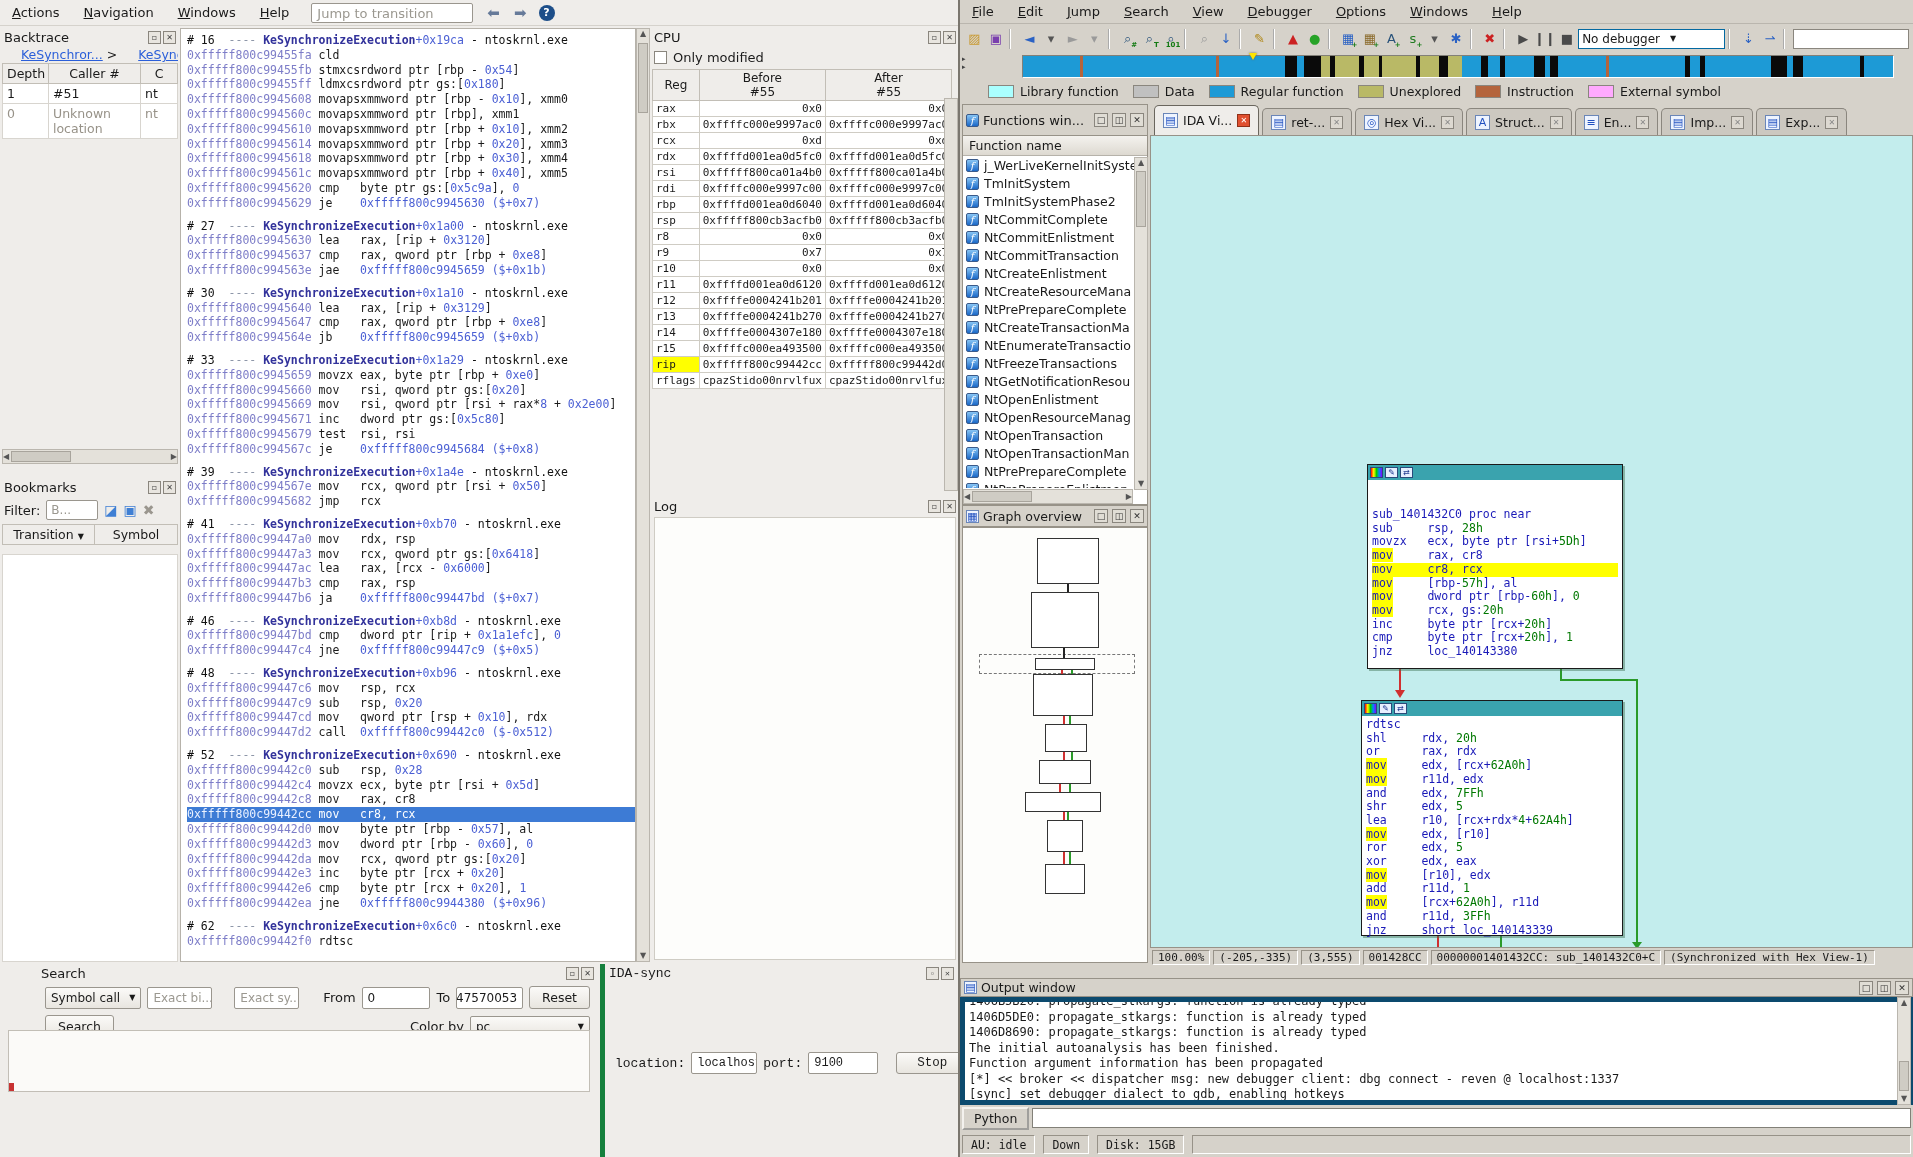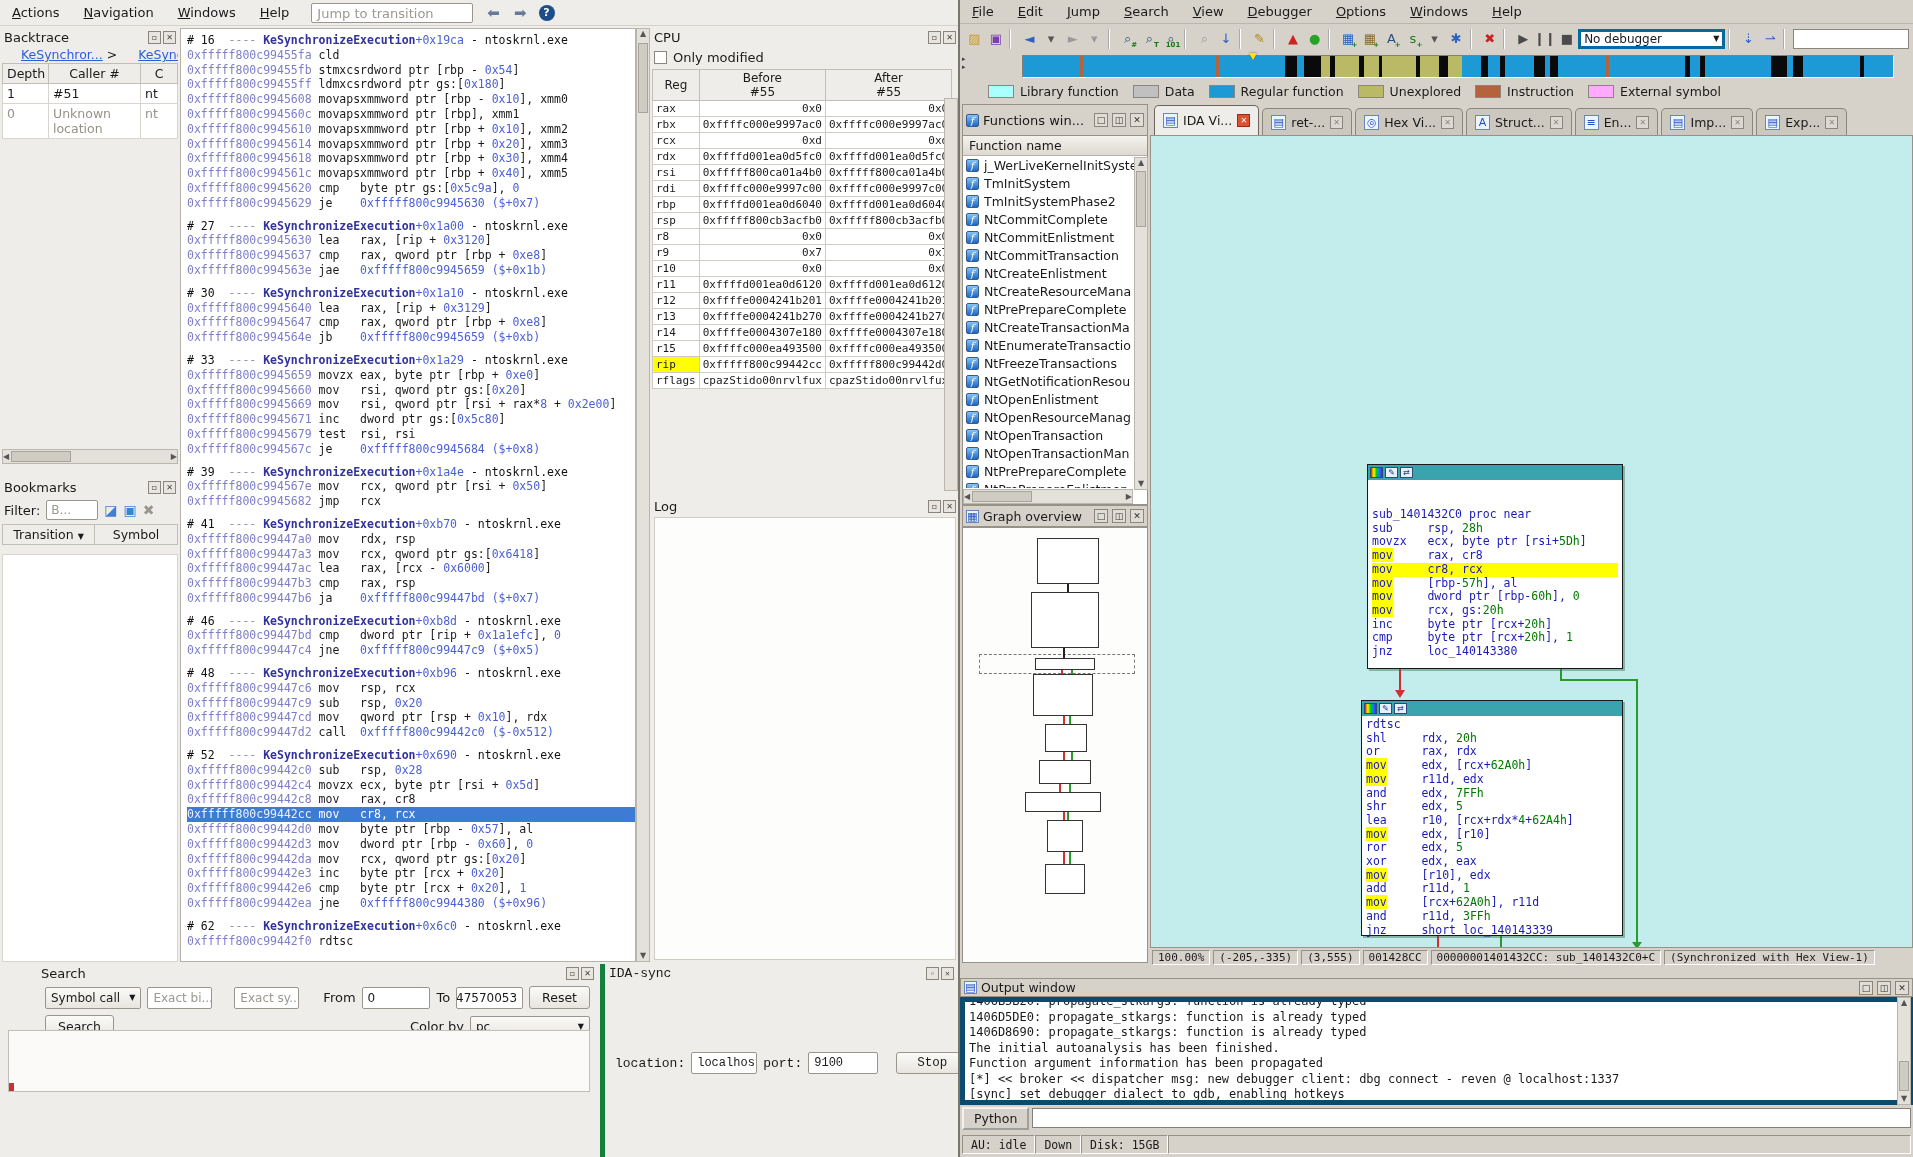--- a/index.html
+++ b/index.html
@@ -58,21 +58,21 @@
 .fcombo{border:1px solid #9a968e;background:linear-gradient(#fbfaf8,#e8e5df);border-radius:2px;height:22px;padding:2px 5px;font-size:12px;display:inline-flex;align-items:center;justify-content:space-between;}
 .clipleft{justify-content:flex-end;}
 .grey-ph{color:#9b9890;}
 
 #ida-bg{left:958px;top:0;width:955px;height:1157px;background:#d6d2ca;border-left:2px solid #7a766e;}
 #ida-menubar{left:960px;top:0;width:953px;height:24px;display:flex;align-items:center;background:#d6d2ca;border-bottom:1px solid #bab6ae;}
 #ida-toolbar{left:960px;top:24px;width:953px;height:29px;display:flex;align-items:center;background:#d6d2ca;padding:0 4px;gap:1px;}
 .tbtn{width:21px;height:21px;border:1px solid transparent;display:flex;align-items:center;justify-content:center;font-size:13px;position:relative;}
 .tbtn .sub{position:absolute;right:0px;bottom:-1px;font-size:7px;font-weight:bold;color:#137a13;}
 .tsep{width:7px;height:20px;border-left:2px groove #fff;margin:0 2px;}
-.tcombo{height:20px;border:3px solid #0369a1;background:#fff;display:flex;align-items:center;font-size:12px;padding:0 3px;justify-content:space-between;}
+.tcombo{height:20px;border:1px solid #0369a1;background:#fff;display:flex;align-items:center;font-size:12px;padding:0 3px;}
 .navstub{left:960px;top:53px;width:62px;height:27px;background:#d6d2ca;font-size:7px;color:#444;padding:2px;}
 #navband{left:1022px;top:55px;width:872px;height:23px;border:1px solid #828078;border-right-color:#fff;border-bottom-color:#fff;display:flex;overflow:hidden;position:absolute;background:#1d9ad6;}
 .seg{height:100%;}
 #navmarker{position:absolute;top:53px;font-size:0;border-left:4px solid transparent;border-right:4px solid transparent;border-top:7px solid #ffe400;filter:drop-shadow(0 0 1px #665);}
 #legend{left:960px;top:80px;width:953px;height:23px;display:flex;align-items:center;gap:14px;padding-left:28px;font-size:12.5px;}
 .chip{width:26px;height:13px;border:1px solid #8a867e;display:inline-block;vertical-align:-2px;margin-right:6px;}
 
 #fn-cap{left:962px;top:104px;width:186px;height:31px;display:flex;align-items:center;background:#d6d2ca;border:1px solid #979288;border-bottom:none;padding:0 3px;gap:4px;}
 .winbtn{width:14px;height:14px;border:1px solid #8a867e;background:#e0ddd5;font-size:9px;line-height:12px;text-align:center;color:#333;}
 #tabs{left:1154px;top:104px;width:759px;height:31px;display:flex;align-items:flex-end;gap:3px;}
@@ -103,21 +103,21 @@
 .code .hl{background:#ffff00;}
 .code .row.sel{background:#ffff00;display:inline-block;width:100%;}
 #gstatus{left:1150px;top:948px;width:763px;height:18px;background:#d6d2ca;display:flex;gap:3px;align-items:center;padding:1px 2px;font-family:"DejaVu Sans Mono",monospace;font-size:11px;}
 #gstatus span{border:1px solid #979288;border-bottom-color:#fff;border-right-color:#fff;background:#d6d2ca;padding:0 5px;height:15px;white-space:nowrap;overflow:hidden;}
 
 #outcap{left:960px;top:978px;width:953px;height:19px;display:flex;align-items:center;background:#d6d2ca;border:1px solid #979288;gap:4px;padding:0 3px;font-size:12.5px;}
 #outbody{left:960px;top:997px;width:953px;height:108px;background:#fff;border:5px solid #0c4a6e;overflow:hidden;font-family:"DejaVu Sans Mono",monospace;font-size:12px;line-height:15.5px;padding:0 4px;}
 #pyrow{left:960px;top:1105px;width:953px;height:26px;display:flex;align-items:center;background:#d6d2ca;padding:2px;}
 .pybtn{border:2px outset #f4f2ee;background:#d6d2ca;padding:2px 10px;font-size:12.5px;}
 .pyin{flex:1;height:20px;background:#fff;border:1px solid #828078;margin-left:3px;}
-#idastatus{left:960px;top:1131px;width:953px;height:26px;background:#d6d2ca;display:flex;align-items:center;gap:0;padding:2px;font-family:"DejaVu Sans Mono",monospace;font-size:11.5px;}
+#idastatus{left:960px;top:1131px;width:953px;height:26px;background:#d6d2ca;display:flex;align-items:center;gap:8px;padding:2px;font-family:"DejaVu Sans Mono",monospace;font-size:11.5px;}
 #idastatus .cell{border:1px solid #979288;border-bottom-color:#fff;border-right-color:#fff;padding:2px 8px;height:19px;white-space:nowrap;}
 </style>
 </head>
 <body>
 
 <div class="screen">
 
   <div class="abs" id="reven-menubar">
     <span id="reven-menu"><span class="mitem"><u>A</u>ctions</span><span class="mitem"><u>N</u>avigation</span><span class="mitem"><u>W</u>indows</span><span class="mitem"><u>H</u>elp</span></span>
     <div class="jumpbox"><span class="ph">Jump to transition</span></div>

